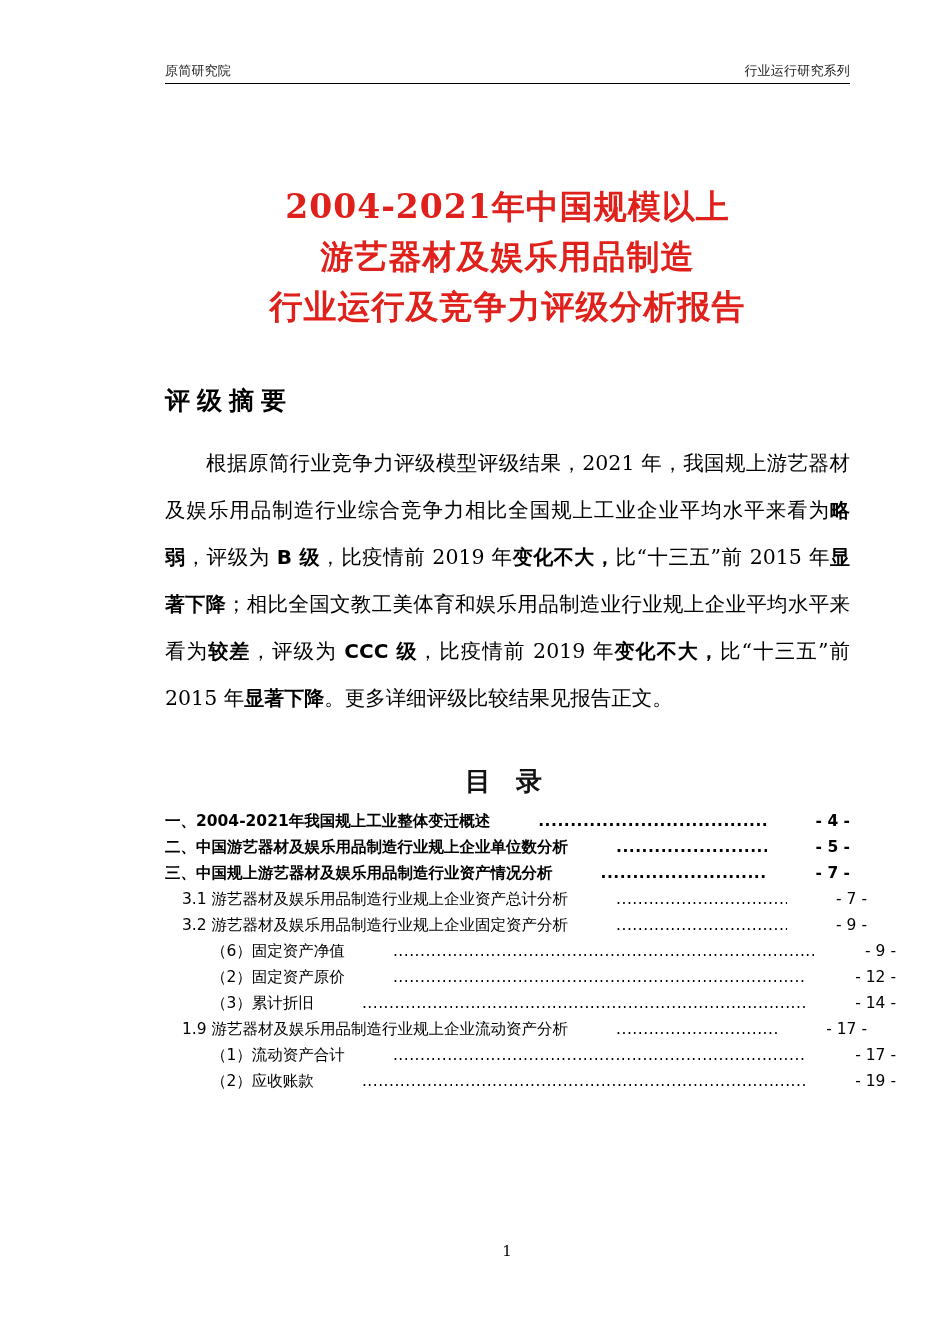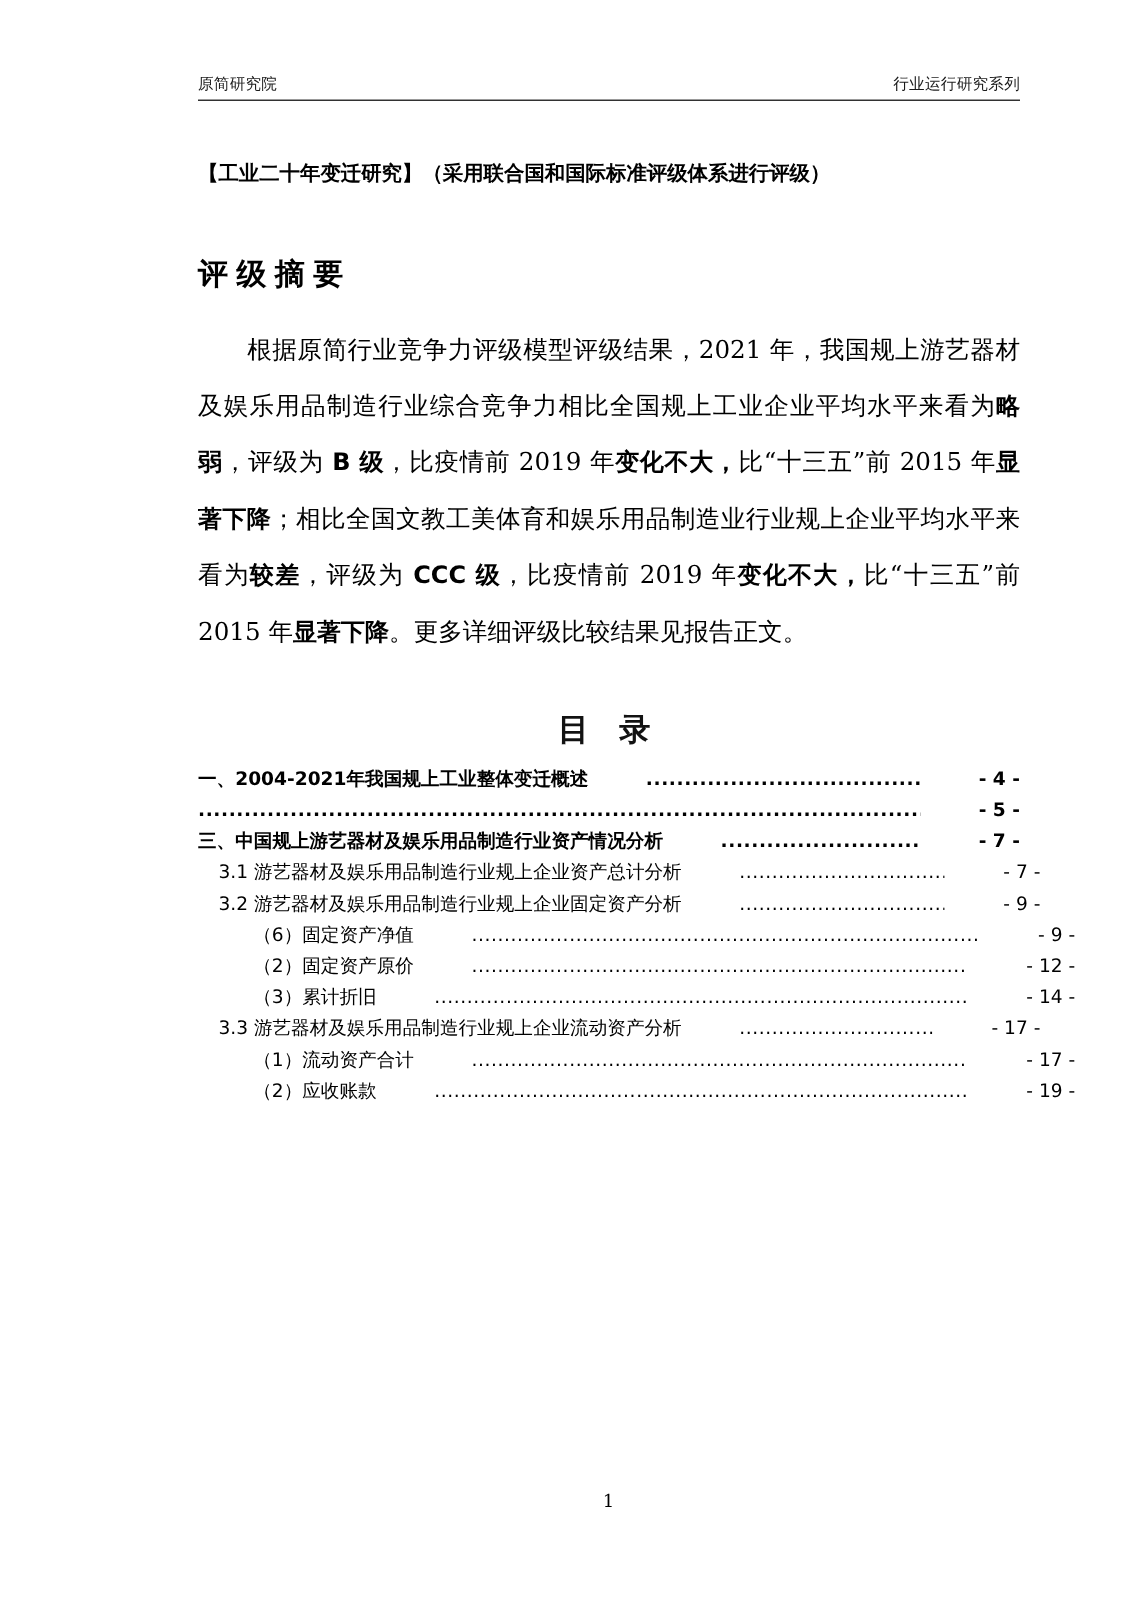--- a/index.html
+++ b/index.html
@@ -160,36 +160,41 @@
 
 <div class="page">
 
   <div class="header">
     <span class="header-left">原简研究院</span>
     <span class="header-right">行业运行研究系列</span>
   </div>
 
   <div class="content">
 
-    <div class="subtitle-line">【工业二十年变迁研究】（采用联合国和国际标准评级体系进行评级）</div>
-
+
+    <div class="main-title">
+      <span class="tline">2004-2021年中国规模以上</span>
+      <span class="tline">游艺器材及娱乐用品制造</span>
+      <span class="tline">行业运行及竞争力评级分析报告</span>
+    </div>
 
     <div class="summary-heading">评级摘要</div>
 
     <div class="summary-body" id="summary-body"><span>根据原简行业竞争力评级模型评级结果，2021 年，我国规上游艺器材及娱乐用品制造行业综合竞争力相比全国规上工业企业平均水平来看为</span><b>略弱</b><span>，评级为 </span><b>B 级</b><span>，比疫情前 2019 年</span><b>变化不大，</b><span>比“十三五”前 2015 年</span><b>显著下降</b><span>；相比全国文教工美体育和娱乐用品制造业行业规上企业平均水平来看为</span><b>较差</b><span>，评级为 </span><b>CCC 级</b><span>，比疫情前 2019 年</span><b>变化不大，</b><span>比“十三五”前 2015 年</span><b>显著下降</b><span>。更多详细评级比较结果见报告正文。</span></div>
 
     <div class="toc-heading">目 录</div>
 
     <div class="toc" id="toc-list">
         <div class="toc-entry lvl1">
           <span class="t-label">一、2004-2021年我国规上工业整体变迁概述</span>
           <span class="t-dots">........................................................................................................................................................................................................</span>
           <span class="t-page">- 4 -</span>
         </div>
         <div class="toc-entry lvl1">
+          <span class="t-label">二、中国游艺器材及娱乐用品制造行业规上企业单位数分析</span>
           <span class="t-dots">........................................................................................................................................................................................................</span>
           <span class="t-page">- 5 -</span>
         </div>
         <div class="toc-entry lvl1">
           <span class="t-label">三、中国规上游艺器材及娱乐用品制造行业资产情况分析</span>
           <span class="t-dots">........................................................................................................................................................................................................</span>
           <span class="t-page">- 7 -</span>
         </div>
         <div class="toc-entry lvl2">
           <span class="t-label">3.1 游艺器材及娱乐用品制造行业规上企业资产总计分析</span>
@@ -210,21 +215,21 @@
           <span class="t-label">（2）固定资产原价</span>
           <span class="t-dots">........................................................................................................................................................................................................</span>
           <span class="t-page">- 12 -</span>
         </div>
         <div class="toc-entry lvl3">
           <span class="t-label">（3）累计折旧</span>
           <span class="t-dots">........................................................................................................................................................................................................</span>
           <span class="t-page">- 14 -</span>
         </div>
         <div class="toc-entry lvl2">
-          <span class="t-label">3.3 游艺器材及娱乐用品制造行业规上企业流动资产分析</span>
+          <span class="t-label">1.9 游艺器材及娱乐用品制造行业规上企业流动资产分析</span>
           <span class="t-dots">........................................................................................................................................................................................................</span>
           <span class="t-page">- 17 -</span>
         </div>
         <div class="toc-entry lvl3">
           <span class="t-label">（1）流动资产合计</span>
           <span class="t-dots">........................................................................................................................................................................................................</span>
           <span class="t-page">- 17 -</span>
         </div>
         <div class="toc-entry lvl3">
           <span class="t-label">（2）应收账款</span>

